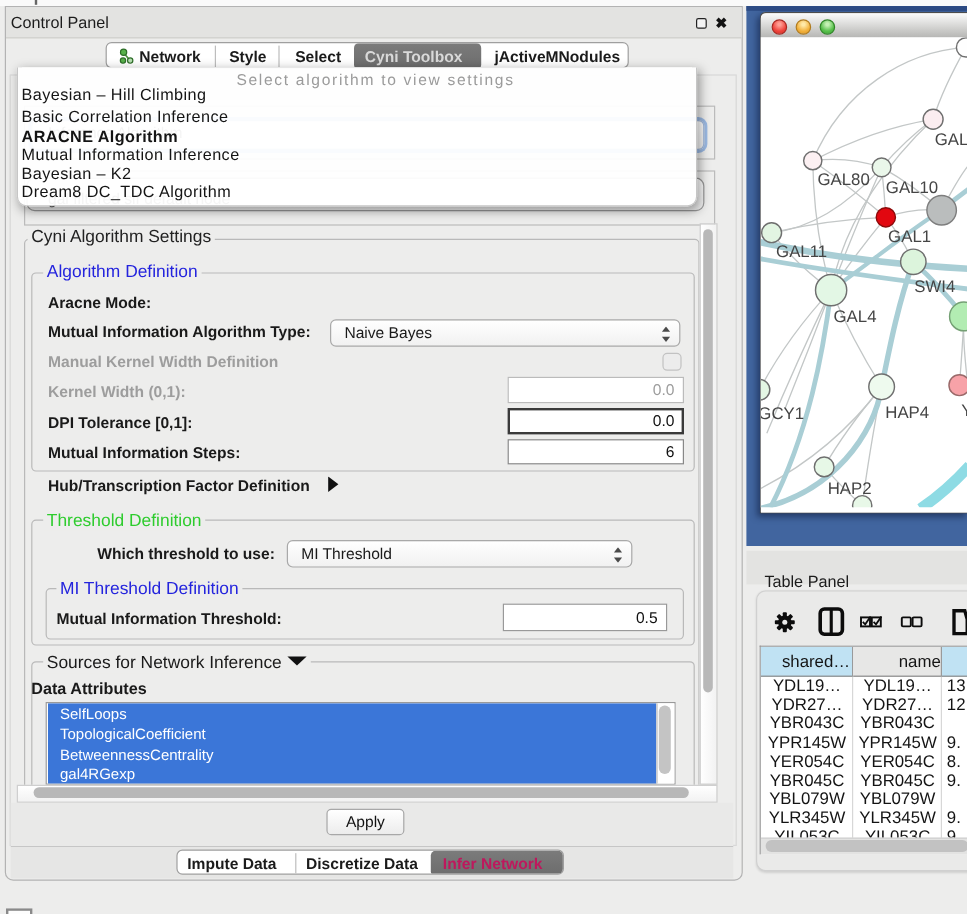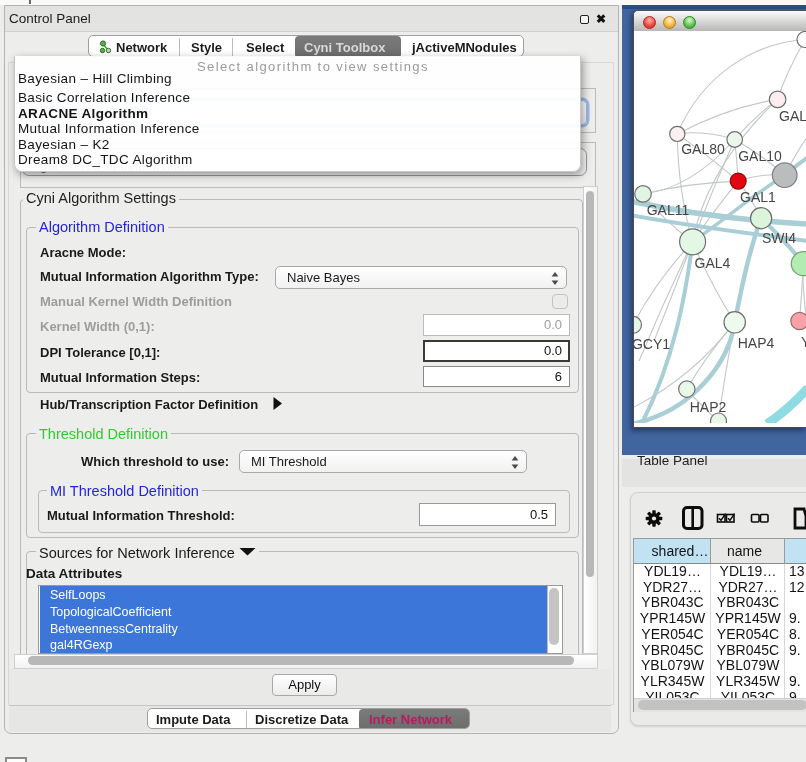--- a/index.html
+++ b/index.html
@@ -223,21 +223,21 @@
     <text x="78.5" y="237" text-anchor="middle">GAL4</text>
     <text x="122" y="317" text-anchor="middle">HAP4</text>
     <text x="167" y="316">Y</text>
     <text x="17" y="318" text-anchor="middle">GCY1</text>
     <text x="74" y="381" text-anchor="middle">HAP2</text>
   </g>
 </svg>
 </div>
 
 <div class="abs" style="left:622px;top:459px;width:184px;height:28px;background:#e3e3e1;"></div>
-<div class="abs" style="left:637px;top:453px;font-size:13.5px;color:#1c1c1c;">Table Panel</div>
+<div class="abs" style="left:637px;top:477px;font-size:13.5px;color:#1c1c1c;">Table Panel</div>
 
 <div class="abs" style="left:630px;top:492px;width:200px;height:234px;background:#eaeae9;border:1px solid #d0d0d0;border-radius:8px;box-sizing:border-box;box-shadow:0 1px 2px rgba(0,0,0,0.12);"></div>
 <div id="ttoolbar" class="abs" style="left:630px;top:492px;width:176px;height:46px;">
   <svg width="176" height="46" viewBox="0 0 176 46" style="position:absolute;left:0;top:0;">
 
     <g transform="translate(24,26.5)" fill="#0c0c0c">
       <circle r="5.6"></circle>
       <g>
         <rect x="-1.7" y="-8.3" width="3.4" height="4" rx="0.8"></rect>
         <rect x="-1.7" y="4.3" width="3.4" height="4" rx="0.8"></rect>
@@ -269,21 +269,21 @@
       <rect x="121.5" y="22.5" width="7.5" height="7.5" rx="1"></rect>
       <rect x="130.5" y="22.5" width="7.5" height="7.5" rx="1"></rect>
     </g>
 
     <path d="M 165,17 L 174,17 L 176,24 L 176,36 L 165,36 Z" fill="none" stroke="#0c0c0c" stroke-width="2.8"></path>
   </svg>
 </div>
 <div id="ttable" class="abs" style="left:633px;top:538px;width:173px;height:174px;background:#fff;border-left:1px solid #9a9a9a;border-top:1px solid #9a9a9a;box-sizing:border-box;overflow:hidden;font-size:14px;color:#141414;">
 
   <div class="abs" style="left:0;top:0;width:77px;height:25px;background:#c0e2f3;border-right:1px solid #9a9a9a;border-bottom:1px solid #8a8a8a;box-sizing:border-box;text-align:center;line-height:24px;padding-left:16px;">shared…</div>
-  <div class="abs" style="left:77px;top:0;width:74px;height:25px;background:#e7e7e6;border-right:1px solid #9a9a9a;border-bottom:1px solid #8a8a8a;box-sizing:border-box;text-align:left;line-height:24px;padding-left:16px;">name</div>
+  <div class="abs" style="left:77px;top:0;width:74px;height:25px;background:#e7e7e6;border-right:1px solid #9a9a9a;border-bottom:1px solid #8a8a8a;box-sizing:border-box;text-align:right;line-height:24px;padding-left:16px;">name</div>
   <div class="abs" style="left:151px;top:0;width:22px;height:25px;background:#c0e2f3;border-bottom:1px solid #8a8a8a;box-sizing:border-box;"></div>
 
   <div class="abs" style="left:76px;top:25px;width:1px;height:135px;background:#d7d7d7;"></div>
   <div class="abs" style="left:150px;top:25px;width:1px;height:135px;background:#d7d7d7;"></div>
 
   <div class="abs" style="left:0;top:25px;width:77px;text-align:center;line-height:15.7px;">YDL19…<br>YDR27…<br>YBR043C<br>YPR145W<br>YER054C<br>YBR045C<br>YBL079W<br>YLR345W<br>YIL053C</div>
   <div class="abs" style="left:77px;top:25px;width:74px;text-align:center;line-height:15.7px;">YDL19…<br>YDR27…<br>YBR043C<br>YPR145W<br>YER054C<br>YBR045C<br>YBL079W<br>YLR345W<br>YIL053C</div>
   <div class="abs" style="left:155px;top:25px;width:20px;line-height:15.7px;">13<br>12<br>&nbsp;<br>9.<br>8.<br>9.<br>&nbsp;<br>9.<br>9.</div>
 
   <div class="abs" style="left:0;top:159px;width:173px;height:14px;background:#e3e3e2;border-top:1px solid #cfcfcf;"></div>

